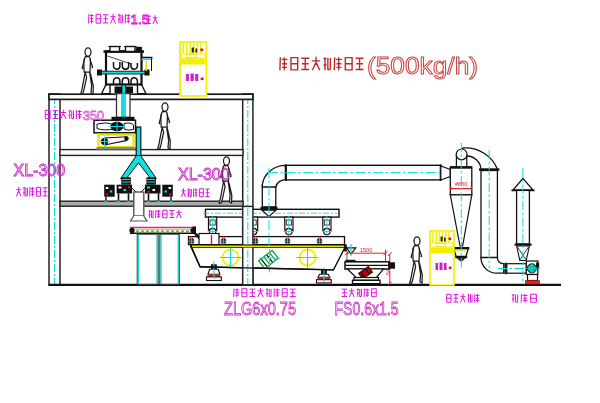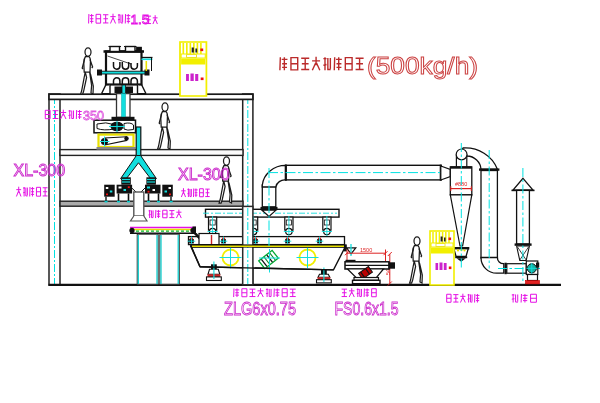--- a/index.html
+++ b/index.html
@@ -1,17 +1,17 @@
 <!DOCTYPE html>
 <html><head>
 <meta charset="utf-8">
 <style>
 html,body{margin:0;padding:0;background:#fff;}
 #wrap{position:relative;width:600px;height:403px;background:#fff;overflow:hidden;
-font-family:"Liberation Sans", sans-serif;}
+font-family:"Liberation Sans", sans-serif;border-radius:21px;}
 </style>
 </head>
 <body>
 <div id="wrap">
 <svg width="600" height="403" viewBox="0 0 600 403" font-family="Liberation Sans, sans-serif">
 <defs>
 <g id="person">
 <ellipse cx="10" cy="4.6" rx="3" ry="4.2" fill="#fff" stroke="#1b1b1b" stroke-width="1.25"></ellipse>
 <path d="M7.5,9 Q5.6,11.5 5.8,16 L6.2,24.5 L12,24.5 L12.4,15 Q12.8,10.5 10.8,9 Z" fill="#fff" stroke="#1b1b1b" stroke-width="1.25"></path>
 <path d="M6.6,11.5 L4.2,20.5 L5,21.5" fill="none" stroke="#1b1b1b" stroke-width="1.25"></path>

